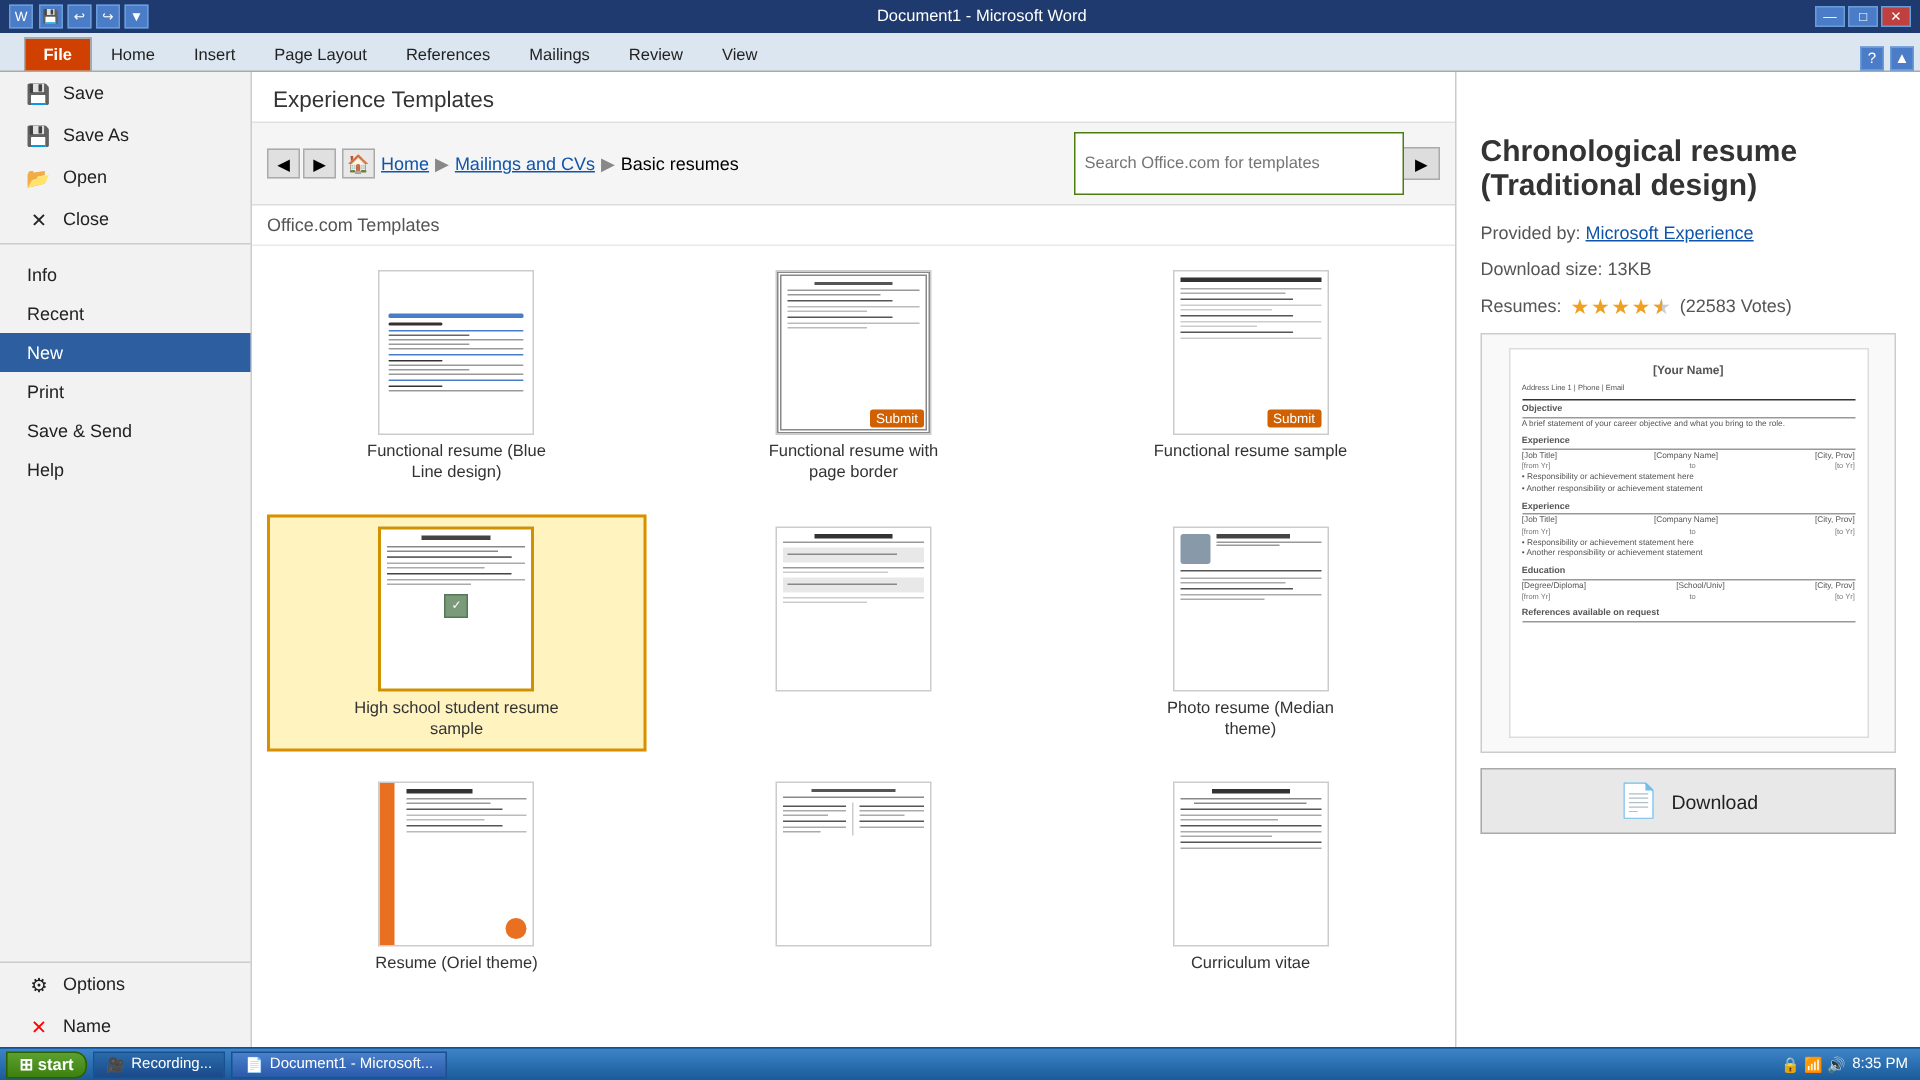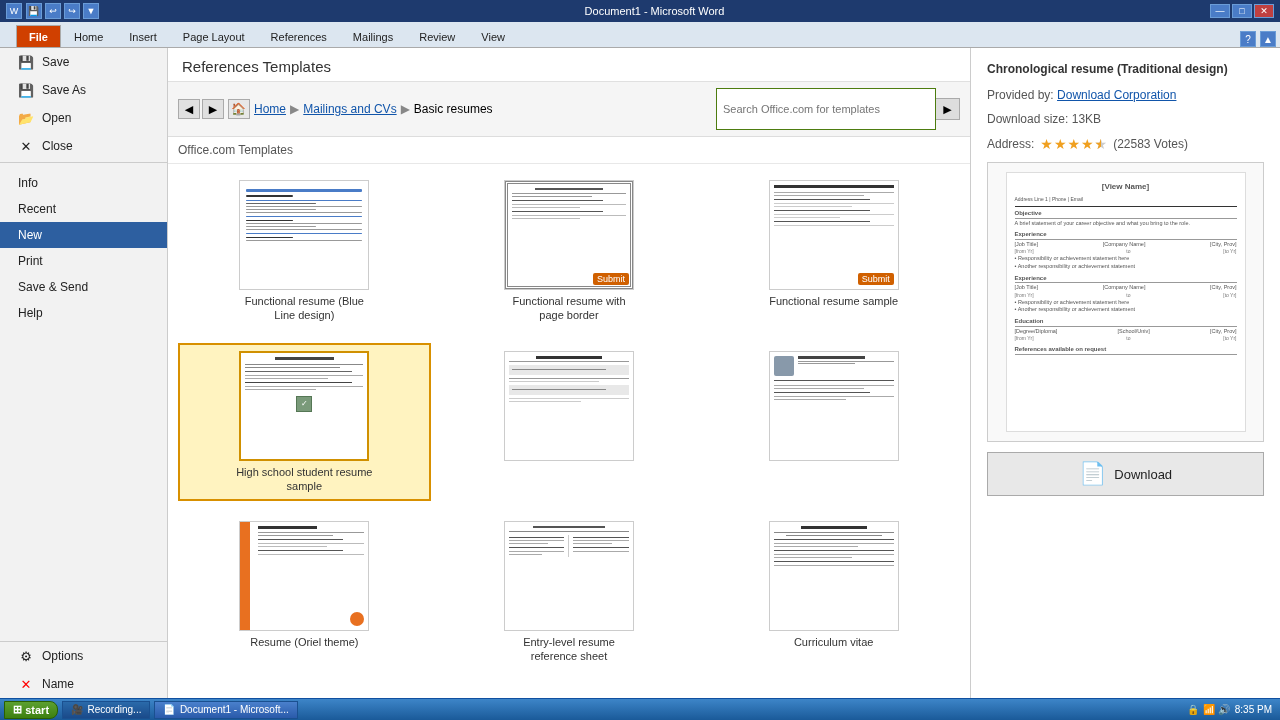--- a/index.html
+++ b/index.html
@@ -47,27 +47,27 @@
     .search-btn { width: 24px; height: 22px; background: #ddd; border: 1px solid #aaa; border-left: none; display: flex; align-items: center; justify-content: center; cursor: pointer; font-size: 11px; }
 
     
     .sub-header { padding: 6px 10px; font-size: 12px; color: #555; border-bottom: 1px solid #e8e8e8; }
 
     
     .template-grid-container { flex: 1; overflow-y: auto; padding: 8px 10px; }
     .template-grid { display: grid; grid-template-columns: repeat(3, 1fr); gap: 12px; }
     .template-item { display: flex; flex-direction: column; align-items: center; cursor: pointer; padding: 6px; border: 2px solid transparent; }
     .template-item.selected { border-color: #d89000; background: #fff3c0; }
-    .template-thumb { width: 130px; height: 110px; background: white; border: 1px solid #ccc; overflow: hidden; display: flex; align-items: flex-start; justify-content: center; position: relative; }
+    .template-thumb { width: 104px; height: 110px; background: white; border: 1px solid #ccc; overflow: hidden; display: flex; align-items: center; justify-content: center; position: relative; }
     .template-label { font-size: 11px; color: #333; text-align: center; margin-top: 4px; max-width: 140px; line-height: 1.3; }
     .submit-badge { position: absolute; bottom: 4px; right: 4px; background: #d06000; color: white; font-size: 9px; padding: 1px 4px; border-radius: 2px; }
 
     
     .right-panel { width: 310px; background: white; border-left: 1px solid #ccc; padding: 14px 16px; display: flex; flex-direction: column; gap: 10px; }
-    .right-panel-title { font-size: 12px; font-weight: bold; color: #333; margin-bottom: 2px; }
+    .right-panel-title { font-size: 20px; font-weight: bold; color: #333; margin-bottom: 2px; margin-top: 28px; }
     .right-panel-provider { font-size: 12px; color: #555; }
     .right-panel-provider a { color: #1155aa; text-decoration: underline; }
     .right-panel-size { font-size: 12px; color: #555; }
     .right-panel-rating { display: flex; align-items: center; gap: 6px; font-size: 12px; color: #555; }
     .stars { display: flex; gap: 1px; }
     .star { color: #f0a020; font-size: 14px; }
     .preview-box { border: 1px solid #ccc; background: #f9f9f9; width: 100%; height: 280px; display: flex; align-items: center; justify-content: center; overflow: hidden; }
     .preview-content { width: 240px; height: 260px; background: white; border: 1px solid #ddd; padding: 8px; font-size: 6px; color: #555; line-height: 1.4; }
     .download-btn { background: #e8e8e8; border: 1px solid #aaa; padding: 8px 16px; font-size: 13px; cursor: pointer; display: flex; align-items: center; justify-content: center; gap: 8px; width: 100%; color: #222; }
     .doc-icon { font-size: 22px; color: #4a7cc7; }
@@ -182,21 +182,21 @@
       </div>
       <div class="sidebar-item">
         <span class="sidebar-item-icon" style="color:red;">✕</span>
         <span>Name</span>
       </div>
     </div>
   </div>
 
   <div class="content-area">
     <div class="template-header">
-      <h2>References Templates</h2>
+      <h2>Experience Templates</h2>
     </div>
 
     <div class="breadcrumb-bar">
       <div class="breadcrumb-nav">
         <div class="breadcrumb-btn">◀</div>
         <div class="breadcrumb-btn">▶</div>
       </div>
       <div class="breadcrumb-home">🏠</div>
       <div class="breadcrumb-path">
         <span style="color:#1155aa;cursor:pointer;text-decoration:underline;">Home</span>
@@ -328,20 +328,21 @@
                 </div>
               </div>
               <div style="height:1px;background:#555;margin:4px 0;"></div>
               <div style="height:1px;background:#aaa;margin:2px 0;"></div>
               <div style="height:1px;background:#aaa;margin:2px 0;width:75%;"></div>
               <div style="height:1px;background:#555;margin:3px 0;width:80%;"></div>
               <div style="height:1px;background:#aaa;margin:2px 0;"></div>
               <div style="height:1px;background:#aaa;margin:2px 0;width:60%;"></div>
             </div>
           </div>
+          <div class="template-label">Photo resume (Median theme)</div>
         </div>
 
         <div class="template-item">
           <div class="template-thumb">
             <div style="width:100%;height:100%;position:relative;overflow:hidden;">
               <div style="position:absolute;left:0;top:0;bottom:0;width:10px;background:#e87020;"></div>
               <div style="margin-left:14px;padding:4px;">
                 <div style="height:3px;background:#333;margin-bottom:3px;width:55%;"></div>
                 <div style="height:1px;background:#999;margin:2px 0;"></div>
                 <div style="height:1px;background:#999;margin:2px 0;width:70%;"></div>
@@ -375,21 +376,20 @@
                 <div style="flex:1;">
                   <div style="height:1px;background:#555;margin:2px 0;"></div>
                   <div style="height:1px;background:#aaa;margin:2px 0;"></div>
                   <div style="height:1px;background:#aaa;margin:2px 0;width:70%;"></div>
                   <div style="height:1px;background:#555;margin:3px 0;"></div>
                   <div style="height:1px;background:#aaa;margin:2px 0;"></div>
                 </div>
               </div>
             </div>
           </div>
-          <div class="template-label">Entry-level resume reference sheet</div>
         </div>
 
         <div class="template-item">
           <div class="template-thumb">
             <div style="width:100%;height:100%;padding:4px;">
               <div style="height:3px;background:#333;margin-bottom:3px;width:55%;margin-left:auto;margin-right:auto;"></div>
               <div style="height:1px;background:#888;margin:2px 0;"></div>
               <div style="height:1px;background:#888;margin:2px 0;width:80%;margin-left:auto;margin-right:auto;"></div>
               <div style="height:1px;background:#555;margin:3px 0;"></div>
               <div style="height:1px;background:#aaa;margin:2px 0;"></div>
@@ -405,38 +405,38 @@
         </div>
 
       </div>
     </div>
   </div>
 
   <div class="right-panel">
     <div class="right-panel-title">Chronological resume (Traditional design)</div>
     <div class="right-panel-provider">
       <span>Provided by:</span>
-      <a href="#">Download Corporation</a>
+      <a href="#">Microsoft Experience</a>
     </div>
     <div class="right-panel-size">Download size: 13KB</div>
     <div class="right-panel-rating">
-      <span>Address:</span>
+      <span>Resumes:</span>
       <div class="stars">
         <span class="star">★</span>
         <span class="star">★</span>
         <span class="star">★</span>
         <span class="star">★</span>
         <span class="star" style="color:#ccc;position:relative;"><span style="position:absolute;left:0;overflow:hidden;width:50%;color:#f0a020;">★</span>★</span>
       </div>
       <span>(22583 Votes)</span>
     </div>
 
     <div class="preview-box">
       <div class="preview-content">
-        <div class="preview-header">[View Name]</div>
+        <div class="preview-header">[Your Name]</div>
         <div style="display:flex;justify-content:space-between;font-size:5px;margin-bottom:3px;">
             <span>Address Line 1 | Phone | Email</span>
           </div>
         <div class="preview-line"></div>
         <div class="preview-section">
           <div class="preview-section-title">Objective</div>
           <div class="preview-text">A brief statement of your career objective and what you bring to the role.</div>
         </div>
         <div class="preview-section">
           <div class="preview-section-title">Experience</div>

